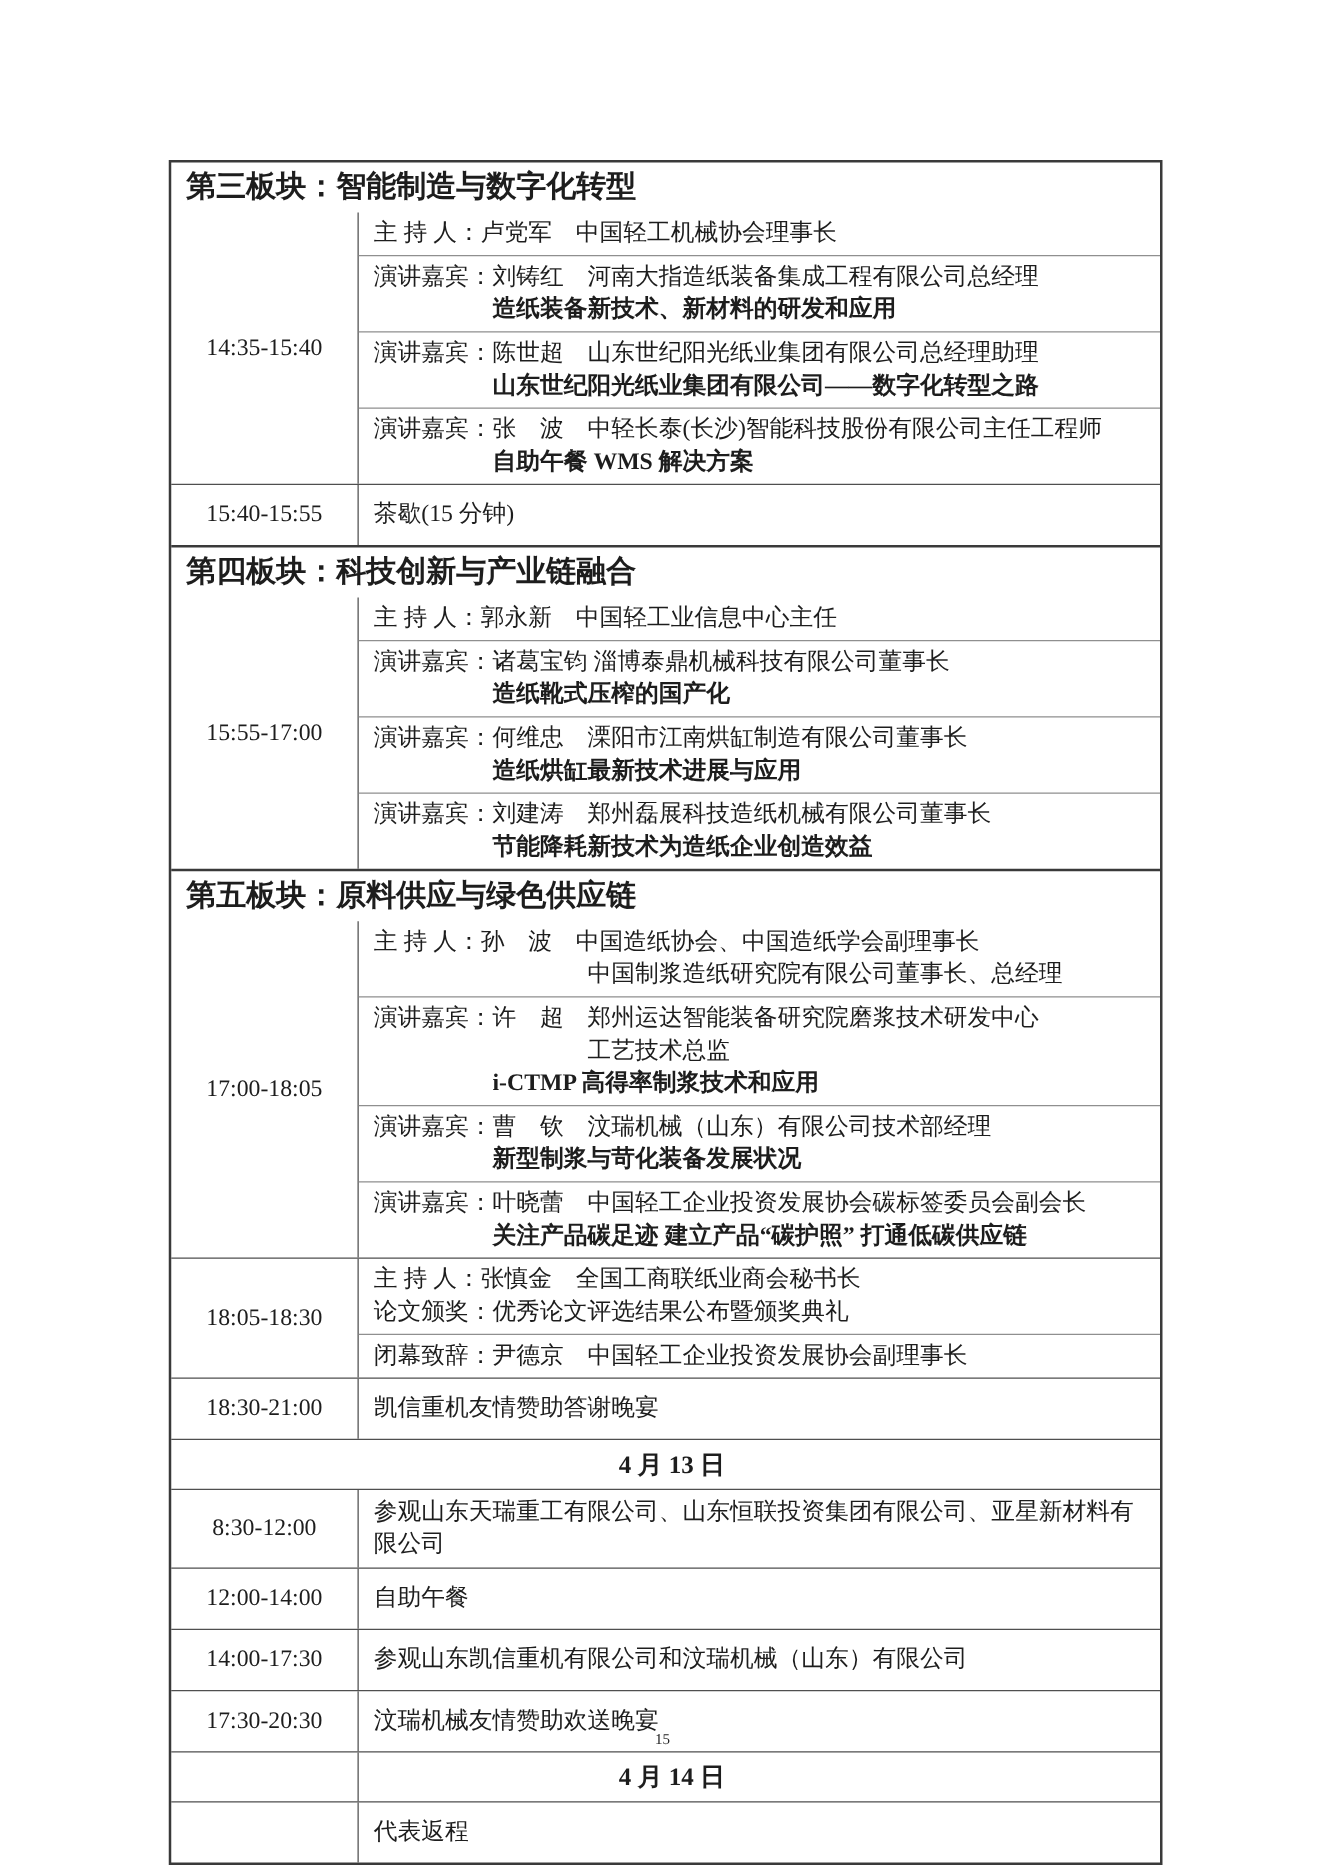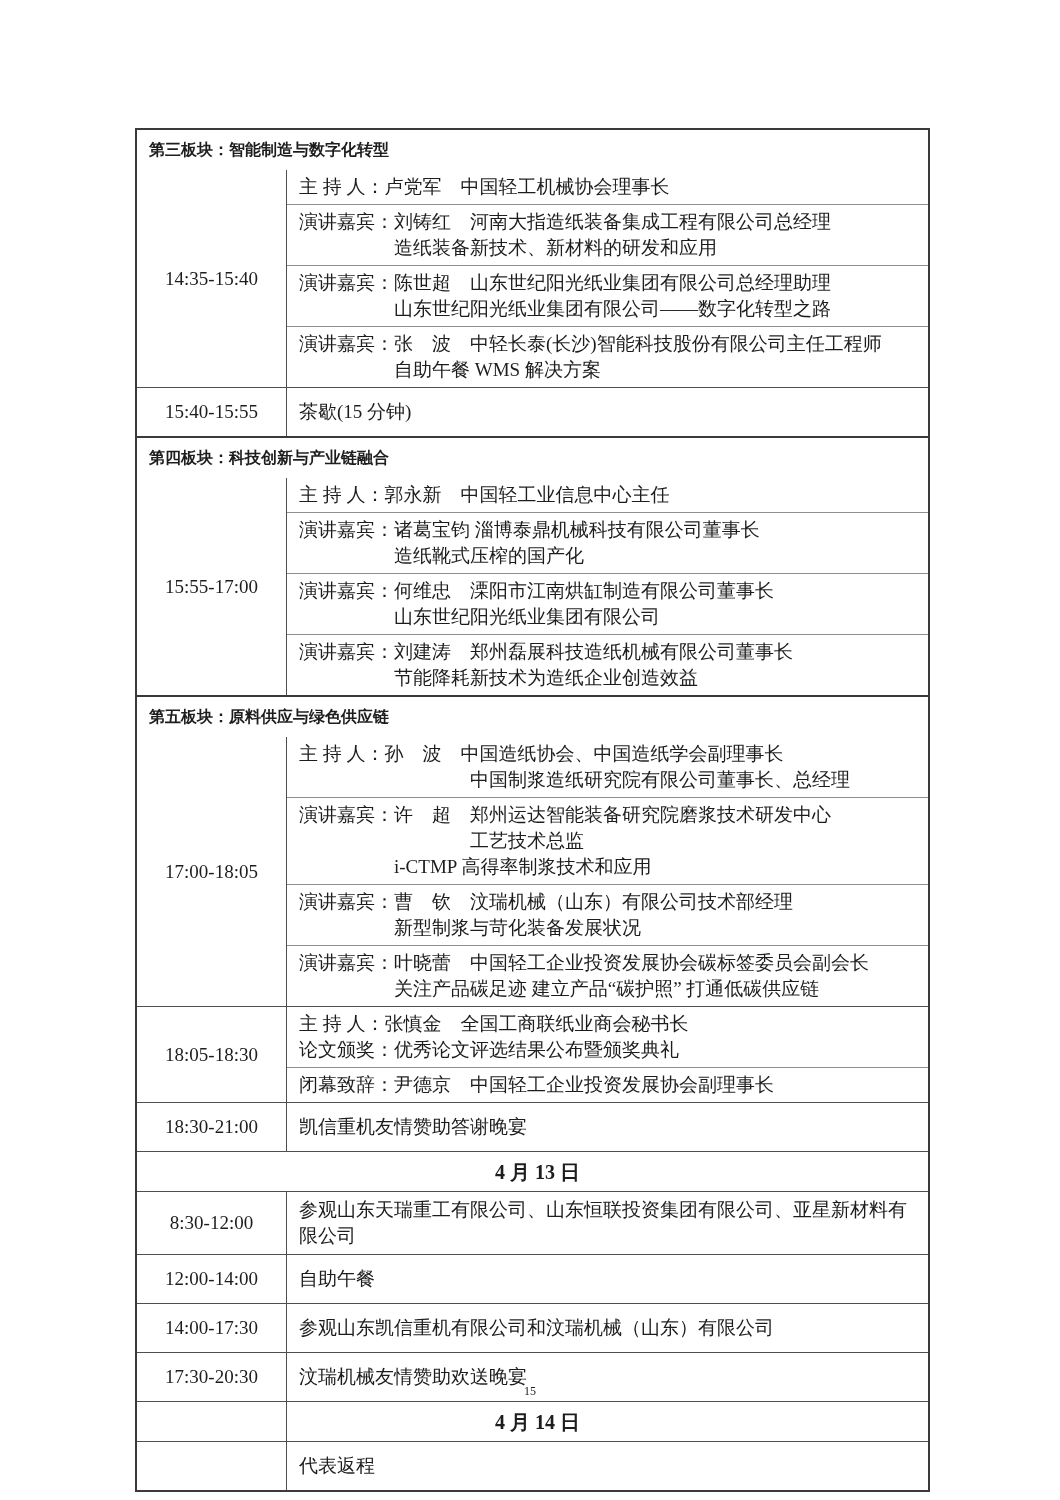--- a/index.html
+++ b/index.html
@@ -9,31 +9,31 @@
     color:#1d1d1d; overflow:hidden;
   }
   .tbl {
     position:absolute; left:135px; top:128px; width:795px;
     border:2px solid #3a3a3a; box-sizing:border-box;
     font-size:19px; line-height:26px;
   }
   .row { display:flex; box-sizing:border-box; }
   .row.bt-thick { border-top:2px solid #3a3a3a; }
   .row.bt-thin  { border-top:1.5px solid #4f4f4f; }
-  .section-row { font-weight:bold; padding:7px 10px 7px 12px; font-size:16px; }
+  .section-row { font-weight:bold; padding:7px 10px 7px 12px; font-size:24px; }
   .time-cell {
     width:150px; flex:0 0 150px; border-right:1.5px solid #4f4f4f;
     display:flex; align-items:center; justify-content:center;
     text-align:center; padding:2px; box-sizing:border-box;
   }
   .content-cell { flex:1; min-width:0; display:flex; flex-direction:column; justify-content:center; }
   .sub { padding:4px 10px 4px 12px; }
   .sub + .sub { border-top:1px solid #8f8f8f; }
   .line { white-space:pre-wrap; }
-  .ind-1 { padding-left:95px; }
+  .ind-1 { padding-left:95px;font-weight:bold; }
   .ind-2 { padding-left:171px; }
   .simple-row .content-cell { padding:5px 10px 5px 12px; min-height:38px; justify-content:center; }
   .date-row { position:relative; min-height:40px; }
   .date-row .date-text {
     position:absolute; left:10px; right:0; top:50%; transform:translateY(-50%);
     text-align:center; font-weight:bold; font-size:20px;
   }
   .date-row .time-stub {
     width:150px; flex:0 0 150px; border-right:1.5px solid #4f4f4f;
     box-sizing:border-box;
@@ -81,21 +81,21 @@
         <div class="content-cell">
           <div class="sub">
             <div class="line">主 持 人：郭永新　中国轻工业信息中心主任</div>
           </div>
           <div class="sub">
             <div class="line">演讲嘉宾：诸葛宝钧 淄博泰鼎机械科技有限公司董事长</div>
             <div class="line ind-1">造纸靴式压榨的国产化</div>
           </div>
           <div class="sub">
             <div class="line">演讲嘉宾：何维忠　溧阳市江南烘缸制造有限公司董事长</div>
-            <div class="line ind-1">山东世纪阳光纸业集团有限公司</div>
+            <div class="line ind-1">造纸烘缸最新技术进展与应用</div>
           </div>
           <div class="sub">
             <div class="line">演讲嘉宾：刘建涛　郑州磊展科技造纸机械有限公司董事长</div>
             <div class="line ind-1">节能降耗新技术为造纸企业创造效益</div>
           </div>
         </div>
       </div>
       <div class="row section-row bt-thick">第五板块：原料供应与绿色供应链</div>
       <div class="row block-row">
         <div class="time-cell">17:00-18:05</div>

